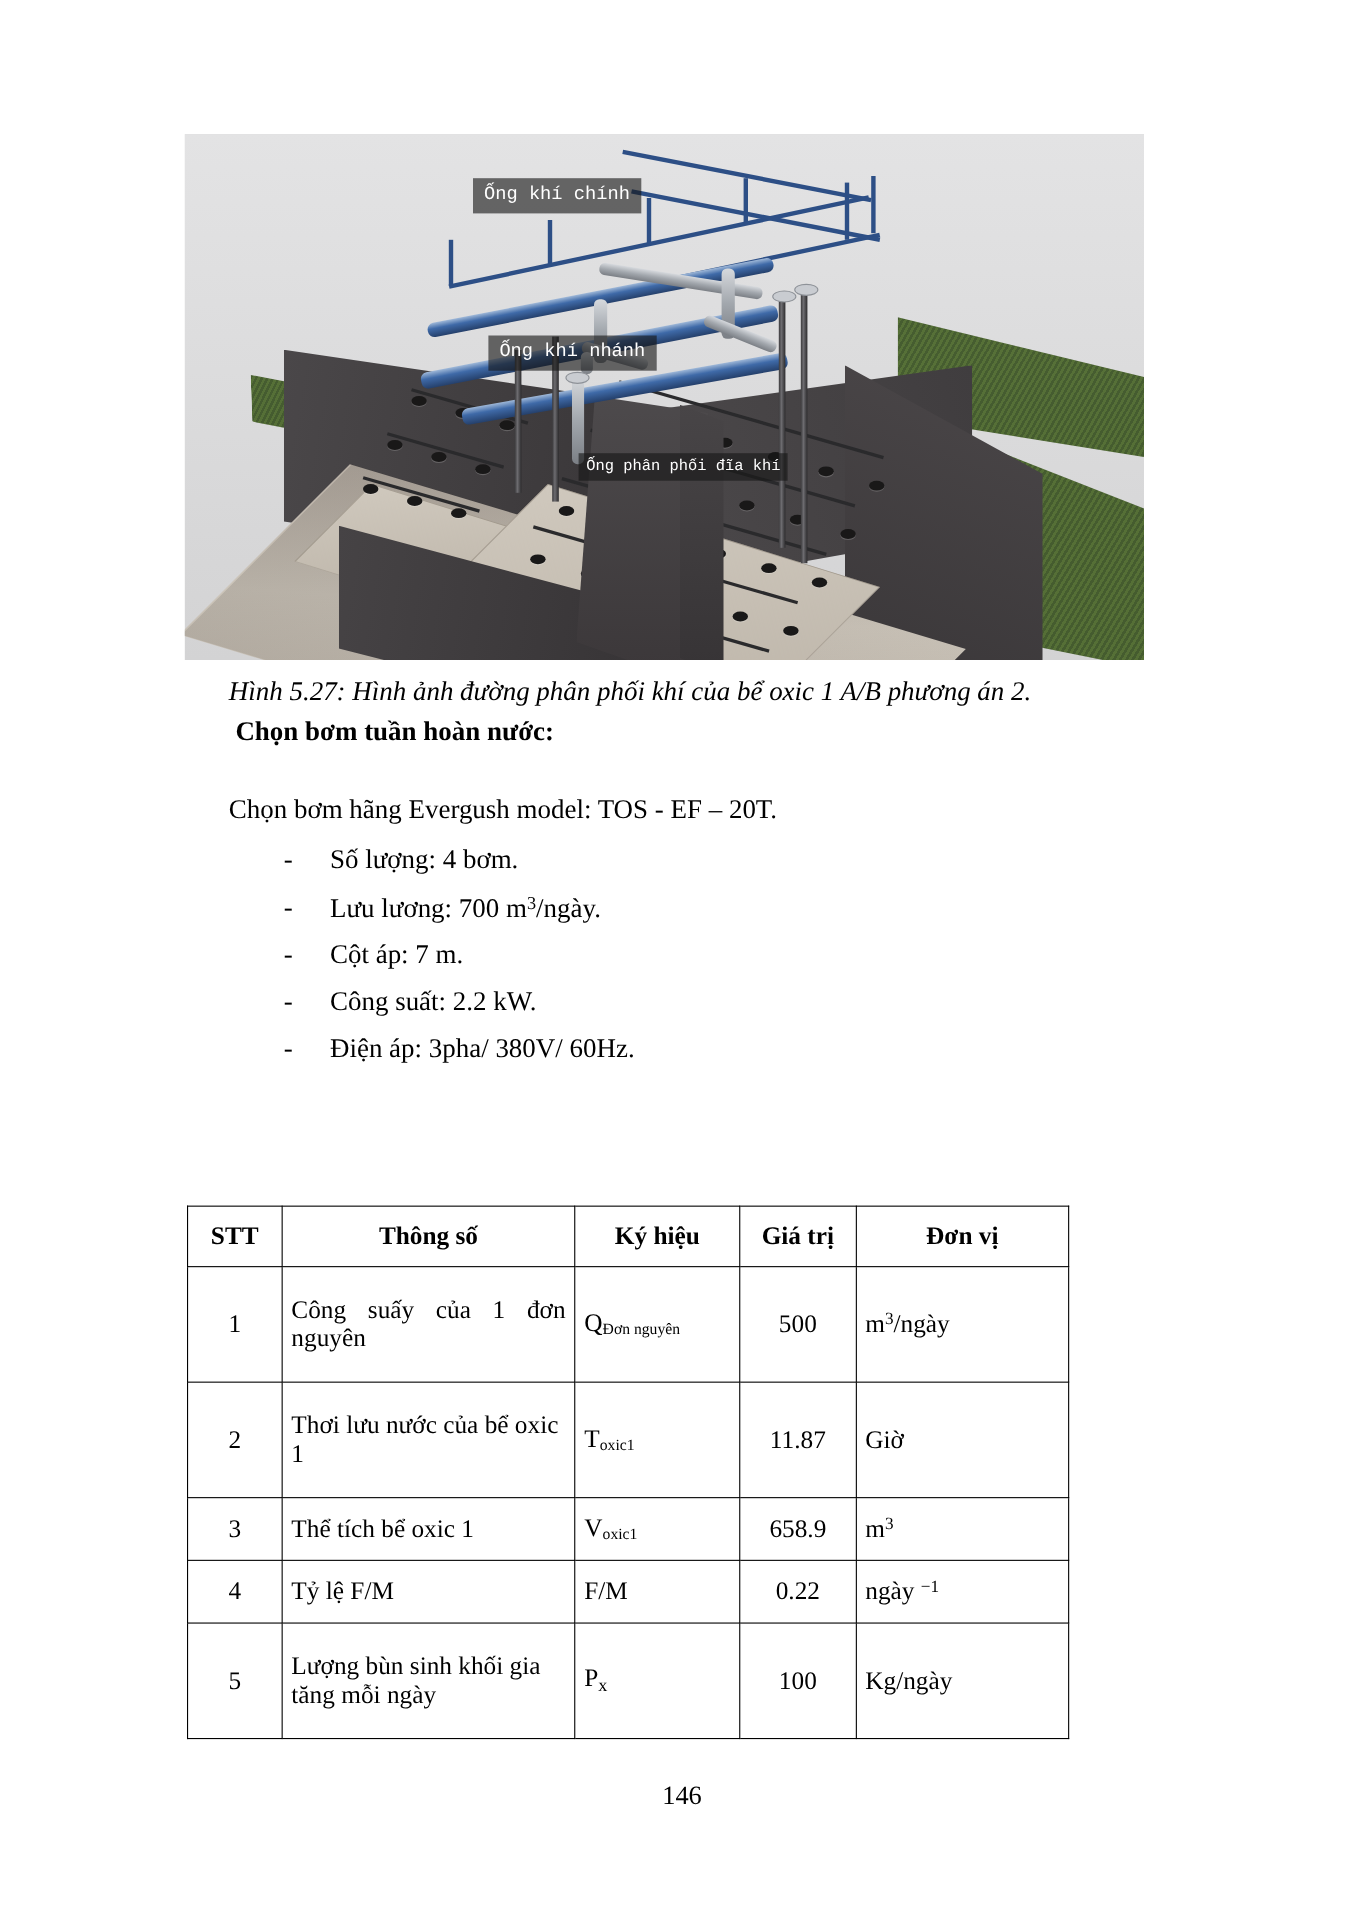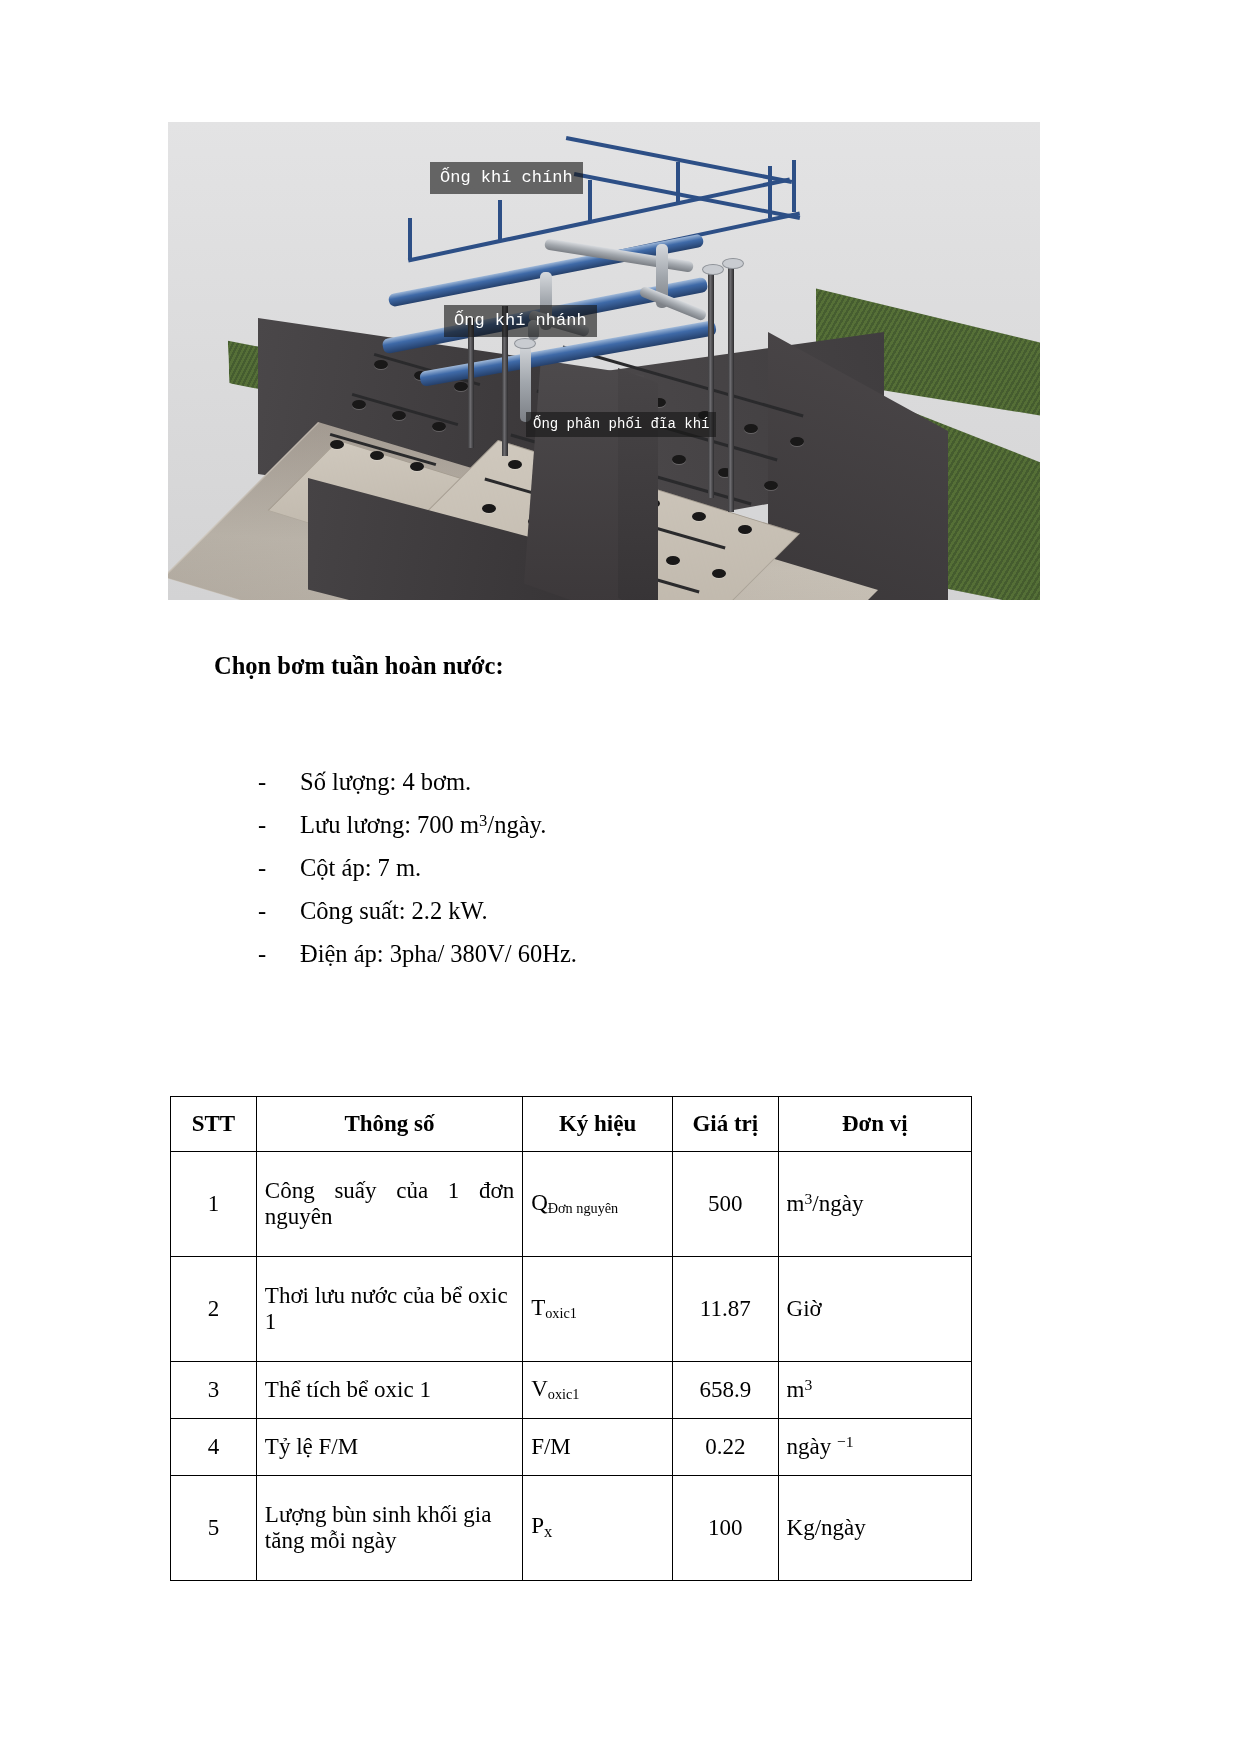--- a/index.html
+++ b/index.html
@@ -381,23 +381,25 @@
       <div class="disc" style="left:534px; top:142px;"></div>
       <div class="disc" style="left:554px; top:136px;"></div>
       <div class="disc" style="left:346px; top:216px;"></div>
 
       <div class="img-label" style="left:262px; top:40px;">Ống khí chính</div>
       <div class="img-label" style="left:276px; top:183px;">Ống khí nhánh</div>
       <div class="img-label small" style="left:358px; top:290px;">Ống phân phối đĩa khí</div>
     </div>
   </div>
 
+  <div class="caption">Hình 5.27: Hình ảnh đường phân phối khí của bể oxic 1 A/B phương án 2.</div>
 
   <div class="heading-bold">Chọn bơm tuần hoàn nước:</div>
 
+  <div class="para">Chọn bơm hãng Evergush model: TOS - EF – 20T.</div>
 
   <div class="bullets" id="bullet-list">
       <div class="bullet">
         <span class="dash">-</span>
         <span>Số lượng: 4 bơm.</span>
       </div>
       <div class="bullet">
         <span class="dash">-</span>
         <span>Lưu lương: 700 m<sup>3</sup>/ngày.</span>
       </div>
@@ -458,13 +460,14 @@
         <tr class="r-tall">
           <td class="c-stt">5</td>
           <td class="c-name nojust">Lượng bùn sinh khối gia tăng mỗi ngày</td>
           <td class="c-sym">P<sub>x</sub></td>
           <td class="c-val">100</td>
           <td class="c-unit">Kg/ngày</td>
         </tr>
       </tbody>
   </table>
 
+  <div class="folio">146</div>
 </div>
 
 </body></html>

